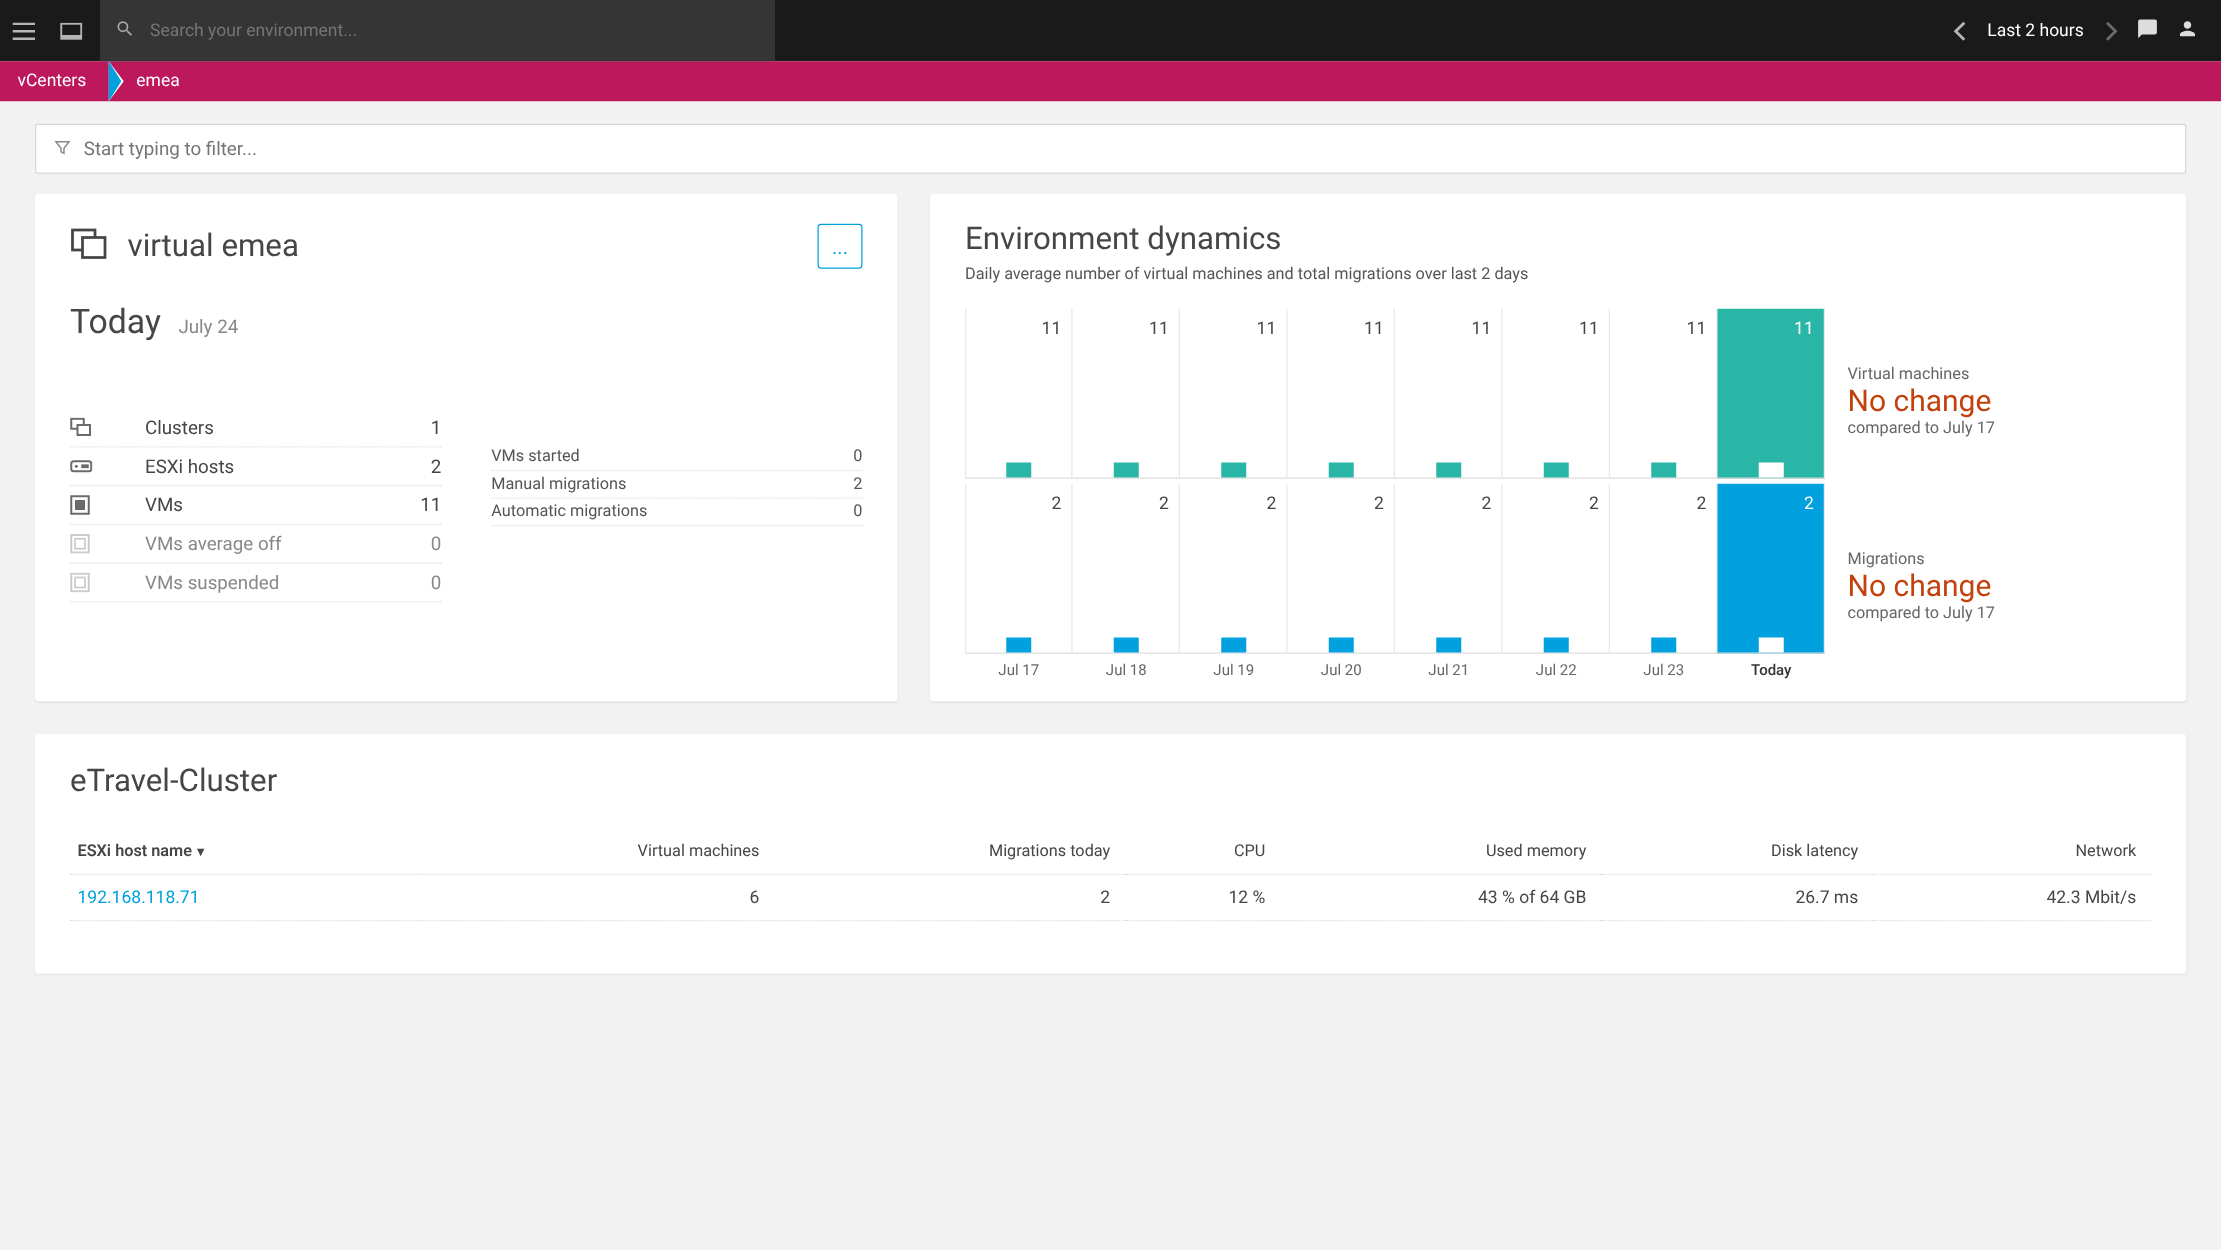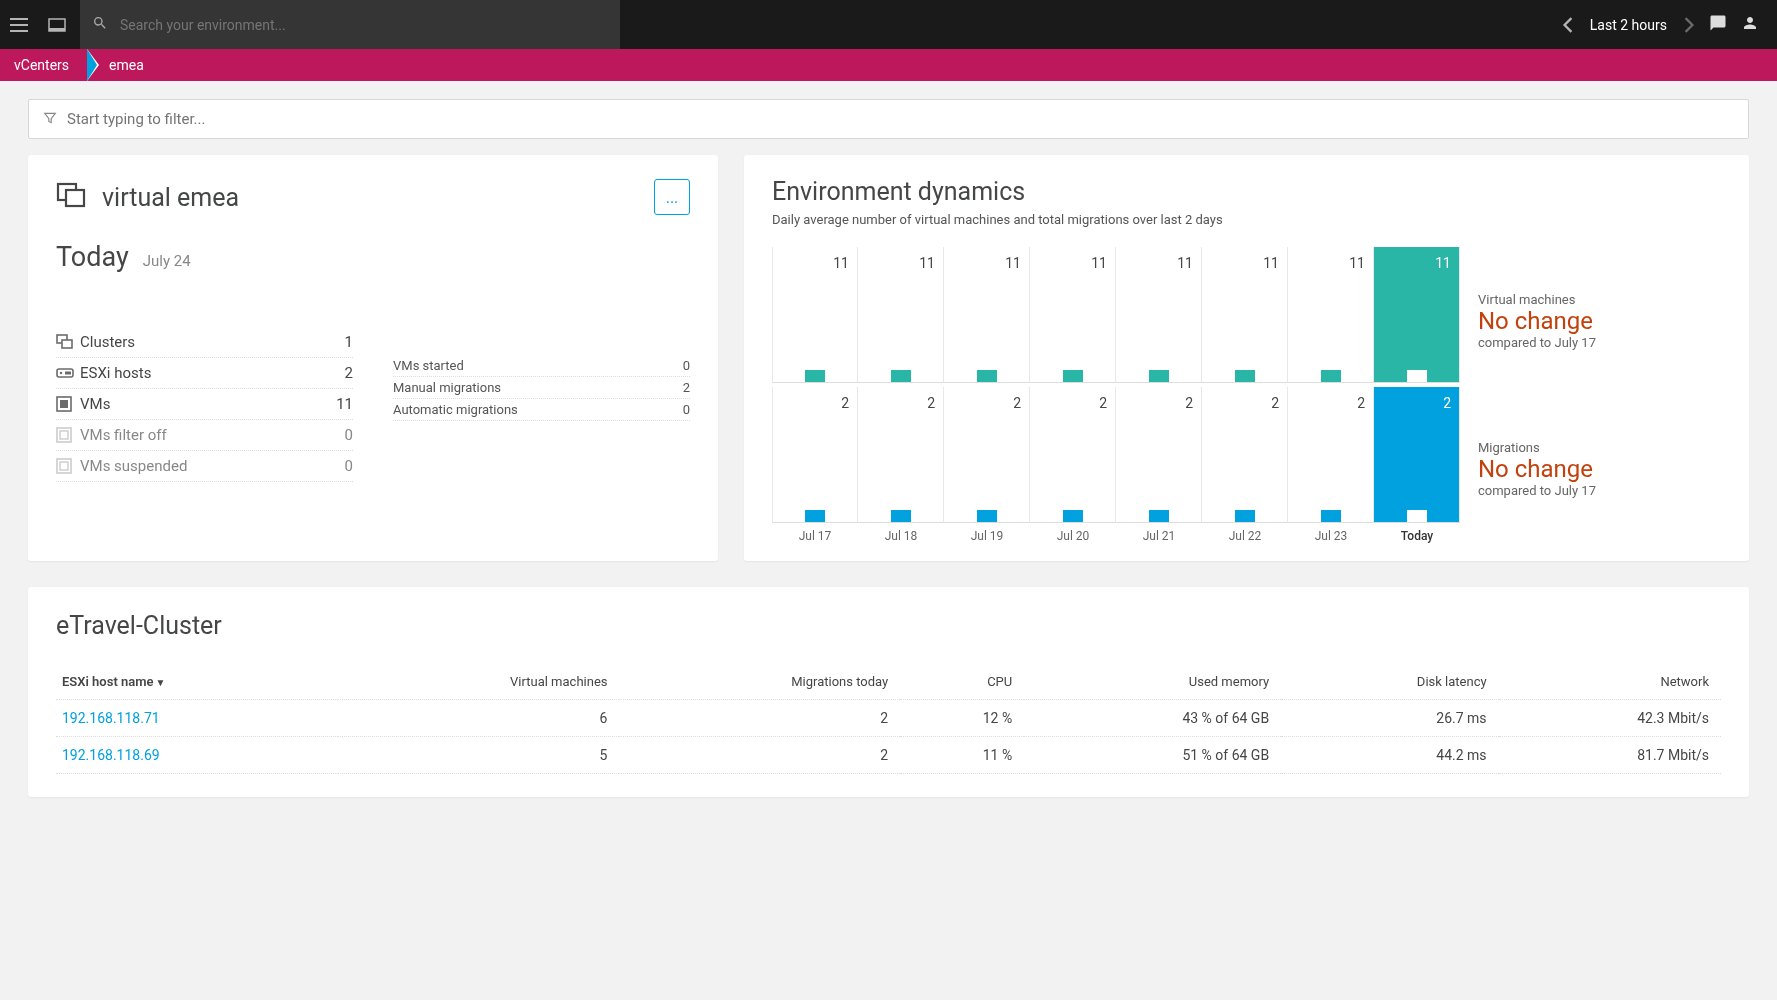--- a/index.html
+++ b/index.html
@@ -47,21 +47,21 @@
 .vcenter-card { padding: 24px 28px 26px 28px; }
 .vc-head { display: flex; align-items: center; }
 .vc-head .icon { margin-right: 16px; }
 .vc-head h1 { font-size: 25px; font-weight: 400; color: #454646; }
 .vc-head .more { margin-left: auto; width: 36px; height: 36px; border: 1px solid #00a1de; border-radius: 3px; display: flex; align-items: center; justify-content: center; color: #00a1de; cursor: pointer; }
 .today { margin: 26px 0 54px 0; display: flex; align-items: baseline; gap: 14px; }
 .today .lbl { font-size: 27px; font-weight: 400; color: #454646; }
 .today .date { font-size: 15px; color: #888; }
 .vc-body { display: grid; grid-template-columns: 1fr 1fr; gap: 40px; }
 .stat-list { }
-.stat-row { display: flex; align-items: center; padding: 6px 0; border-bottom: 1px dotted #ddd; font-size: 15px; }
+.stat-row { display: flex; align-items: center; padding: 6px 0; border-bottom: 1px dotted #ddd; font-size: 15px; gap: 36px; }
 .stat-row .sicon { width: 24px; display:flex; align-items:center; }
 .stat-row .sicon svg { fill: #6b6b6b; }
 .stat-row .label { flex: 1; color: #454646; }
 .stat-row .val { color: #454646; }
 .stat-row.muted .label, .stat-row.muted .val { color: #888; }
 .stat-row.muted .sicon svg { fill: #ccc; }
 .small-list { margin-top: 28px; font-size: 13px; color: #555; }
 .small-row { display: flex; border-bottom: 1px dotted #ddd; padding: 3px 0; }
 .small-row .l { flex: 1; }
 .small-row .v { }
@@ -85,21 +85,21 @@
 .ccol.today-col .bar { background: #fff; }
 .xaxis { display: flex; }
 .xaxis .xl { width: 86px; text-align: center; font-size: 12px; color: #666; padding-top: 6px; }
 .xaxis .xl.today-x { color: #333; font-weight: 500; }
 .summary { display: flex; flex-direction: column; justify-content: space-around; }
 .sum-block .t1 { font-size: 13px; color: #666; }
 .sum-block .t2 { font-size: 24px; font-weight: 400; color: #c2410c; }
 .sum-block .t3 { font-size: 13px; color: #666; }
 
 
-.cluster-card { grid-column: 1 / -1; padding: 24px 28px 23px 28px; }
+.cluster-card { grid-column: 1 / -1; padding: 24px 28px 42px 28px; }
 .cluster-card h1 { font-size: 25px; font-weight: 400; color: #454646; margin-bottom: 24px; }
 .ctable { width: 100%; border-collapse: collapse; }
 .ctable th, .ctable td { text-align: right; font-size: 14px; padding: 10px 12px; border-bottom: 1px dotted #ddd; font-weight: 400; }
 .ctable th { color: #454646; font-size: 13px; }
 .ctable th:first-child, .ctable td:first-child { text-align: left; padding-left: 6px; }
 .ctable td a { color: #00a1de; text-decoration: none; }
 .sort-ind { font-size: 10px; margin-left: 2px; }
 </style>
 </head>
 <body>
@@ -223,21 +223,21 @@
             <span class="label">VMs</span>
             <span class="val">11</span>
           </div>
           <div class="stat-row muted">
             <span class="sicon">
               <svg width="16" height="16" viewBox="0 0 16 16">
                 <rect x="1" y="1" width="14" height="14" fill="none" stroke="#ccc" stroke-width="1.6"></rect>
                 <rect x="4" y="4" width="8" height="8" fill="none" stroke="#ccc" stroke-width="1.4"></rect>
               </svg>
             </span>
-            <span class="label">VMs filter off</span>
+            <span class="label">VMs average off</span>
             <span class="val">0</span>
           </div>
           <div class="stat-row muted">
             <span class="sicon">
               <svg width="16" height="16" viewBox="0 0 16 16">
                 <rect x="1" y="1" width="14" height="14" fill="none" stroke="#ccc" stroke-width="1.6"></rect>
                 <rect x="4" y="4" width="8" height="8" fill="none" stroke="#ccc" stroke-width="1.4"></rect>
               </svg>
             </span>
             <span class="label">VMs suspended</span>
@@ -379,26 +379,17 @@
       <tbody id="tbody">
           <tr>
             <td><a href="#">192.168.118.71</a></td>
             <td>6</td>
             <td>2</td>
             <td>12 %</td>
             <td>43 % of 64 GB</td>
             <td>26.7 ms</td>
             <td>42.3 Mbit/s</td>
           </tr>
-          <tr>
-            <td><a href="#">192.168.118.69</a></td>
-            <td>5</td>
-            <td>2</td>
-            <td>11 %</td>
-            <td>51 % of 64 GB</td>
-            <td>44.2 ms</td>
-            <td>81.7 Mbit/s</td>
-          </tr>
         </tbody>
     </table>
   </div>
 
 </div>
 
 </body></html>

